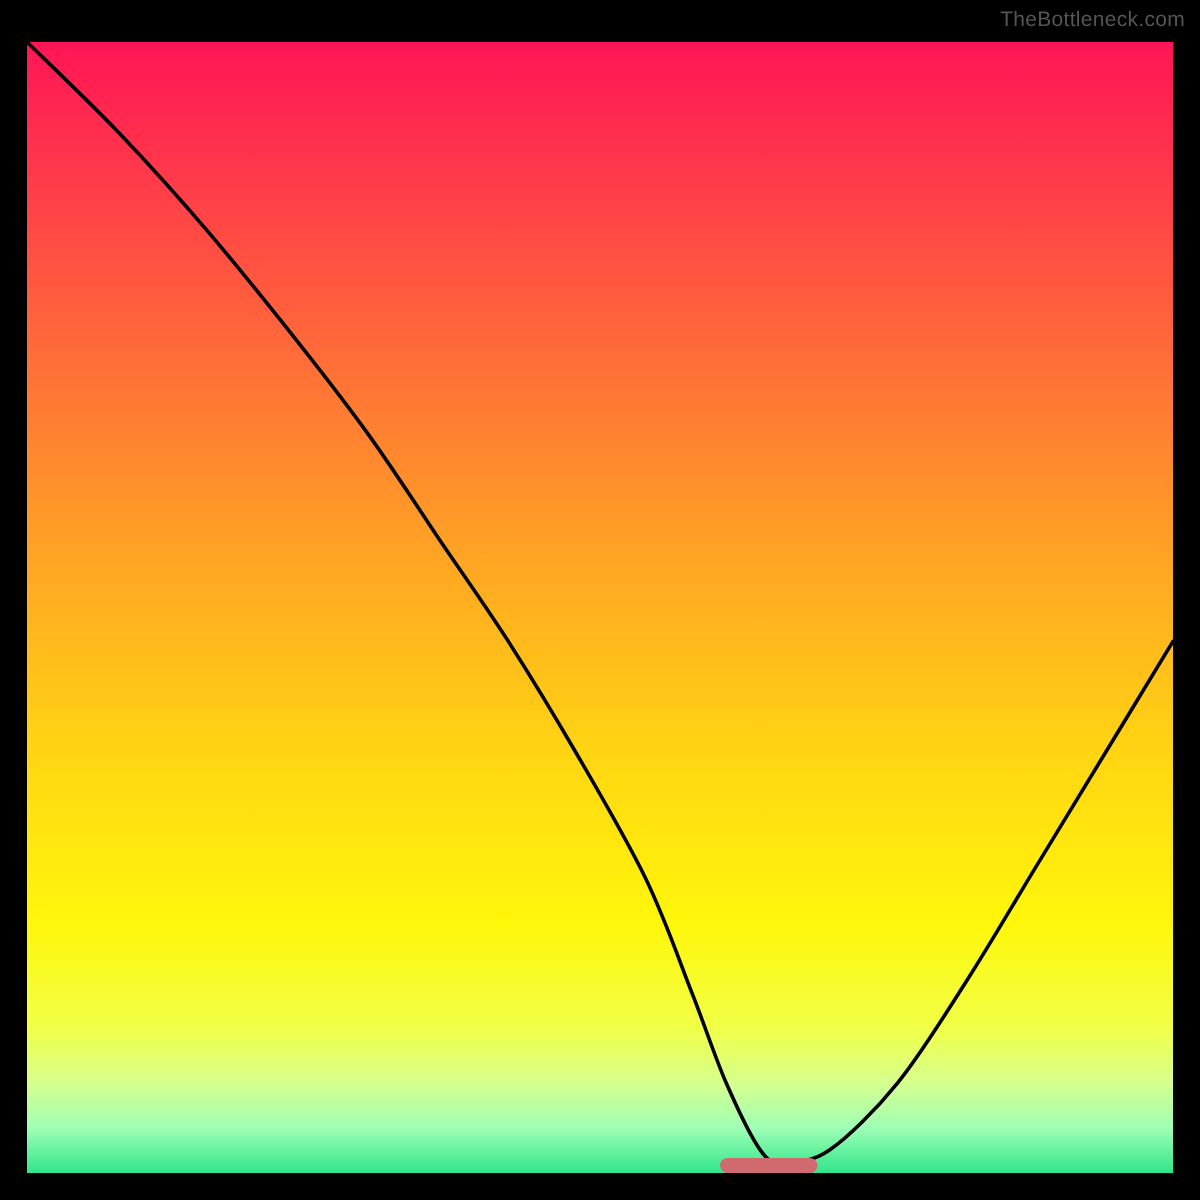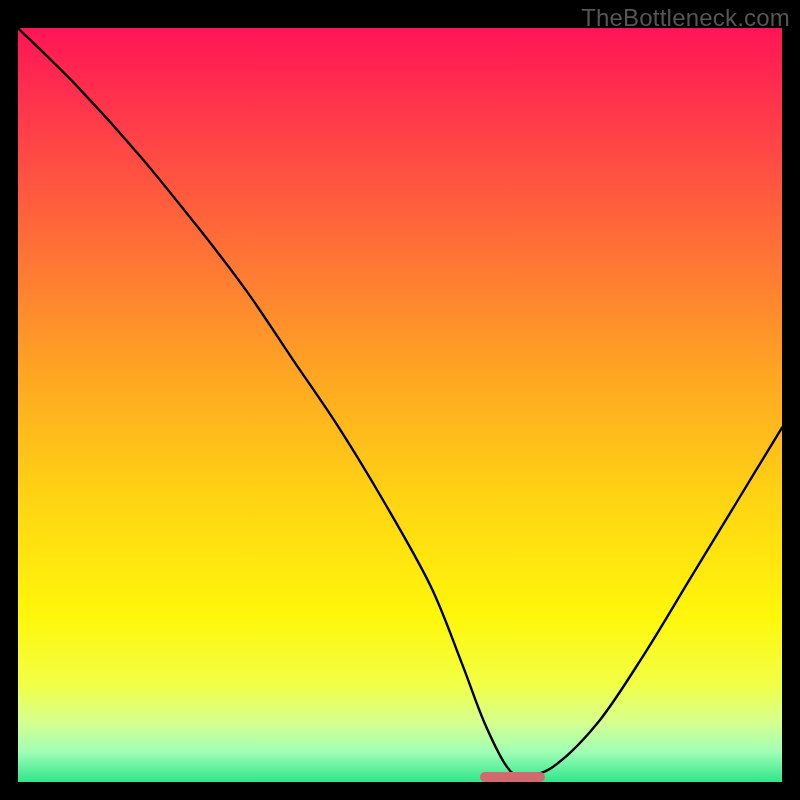--- a/index.html
+++ b/index.html
@@ -15,21 +15,21 @@
     position: relative;
     width: 800px;
     height: 800px;
     background: #000;
   }
   .watermark {
     position: absolute;
     top: 4px;
     right: 10px;
     color: #555;
-    font-size: 24px;
+    font-size: 14px;
     font-weight: 500;
     letter-spacing: 0.2px;
     z-index: 10;
     margin-left: 20px;
   }
   .plot {
     position: absolute;
     left: 18px;
     top: 28px;
     width: 764px;

